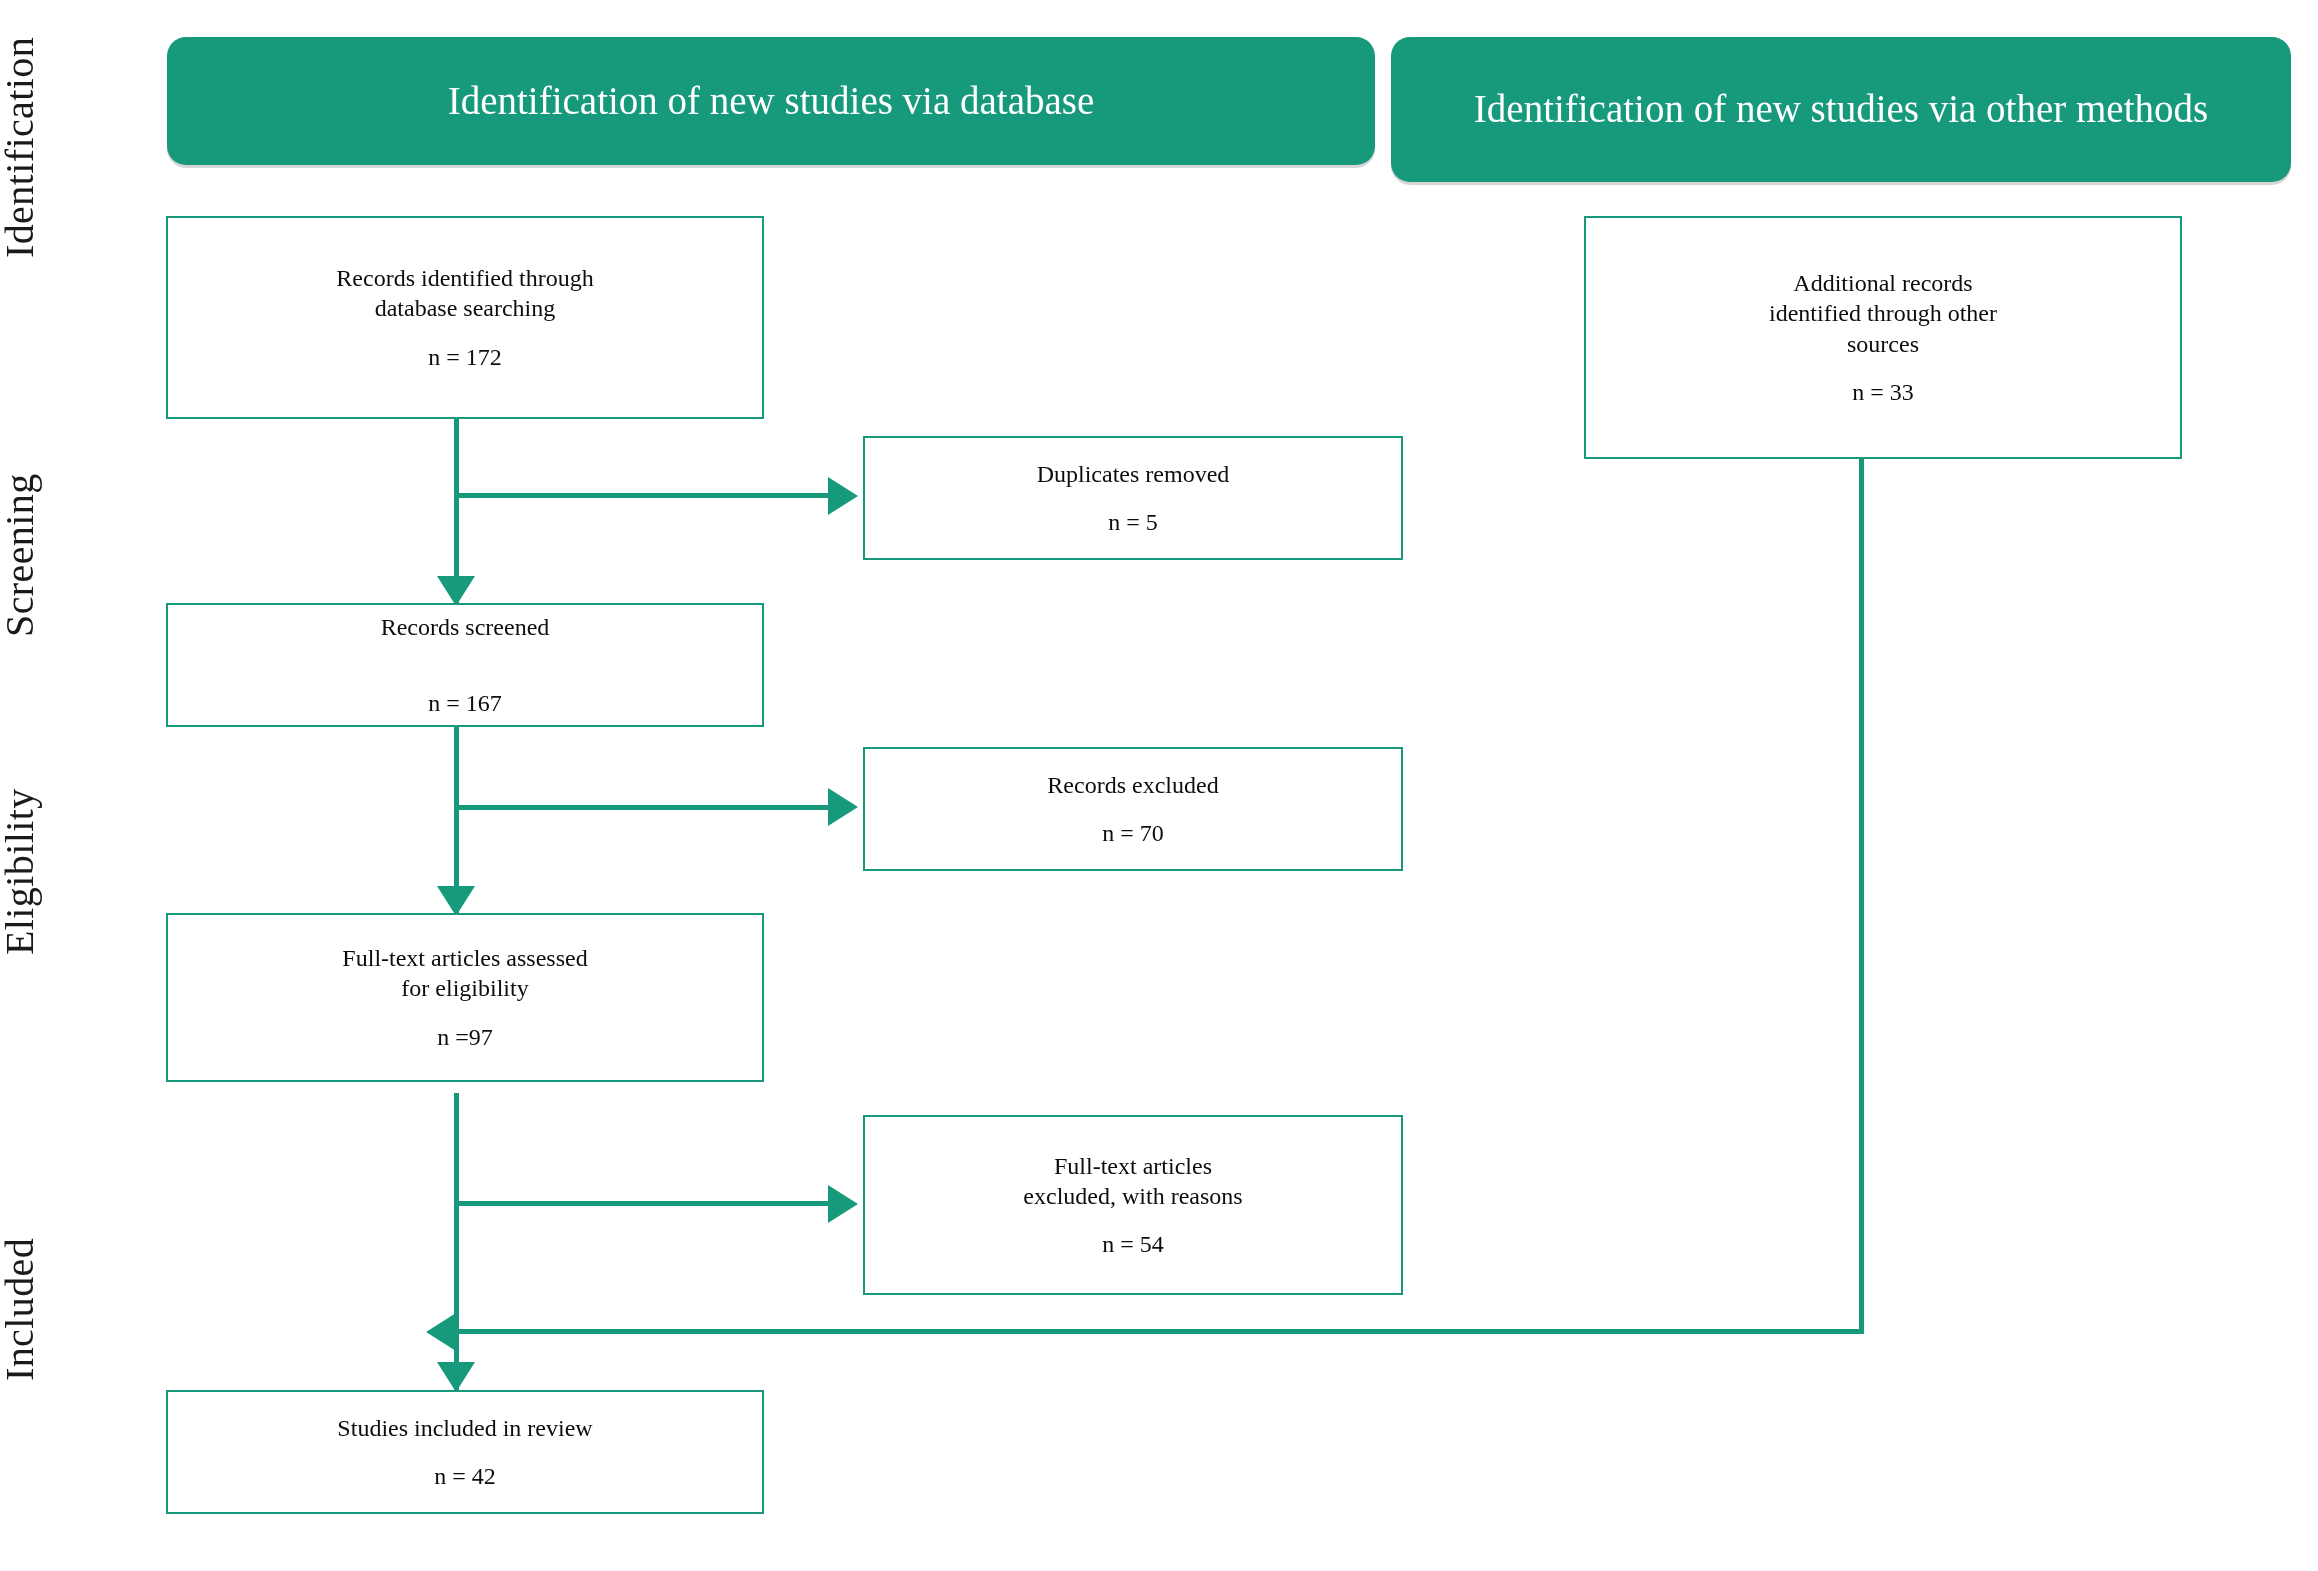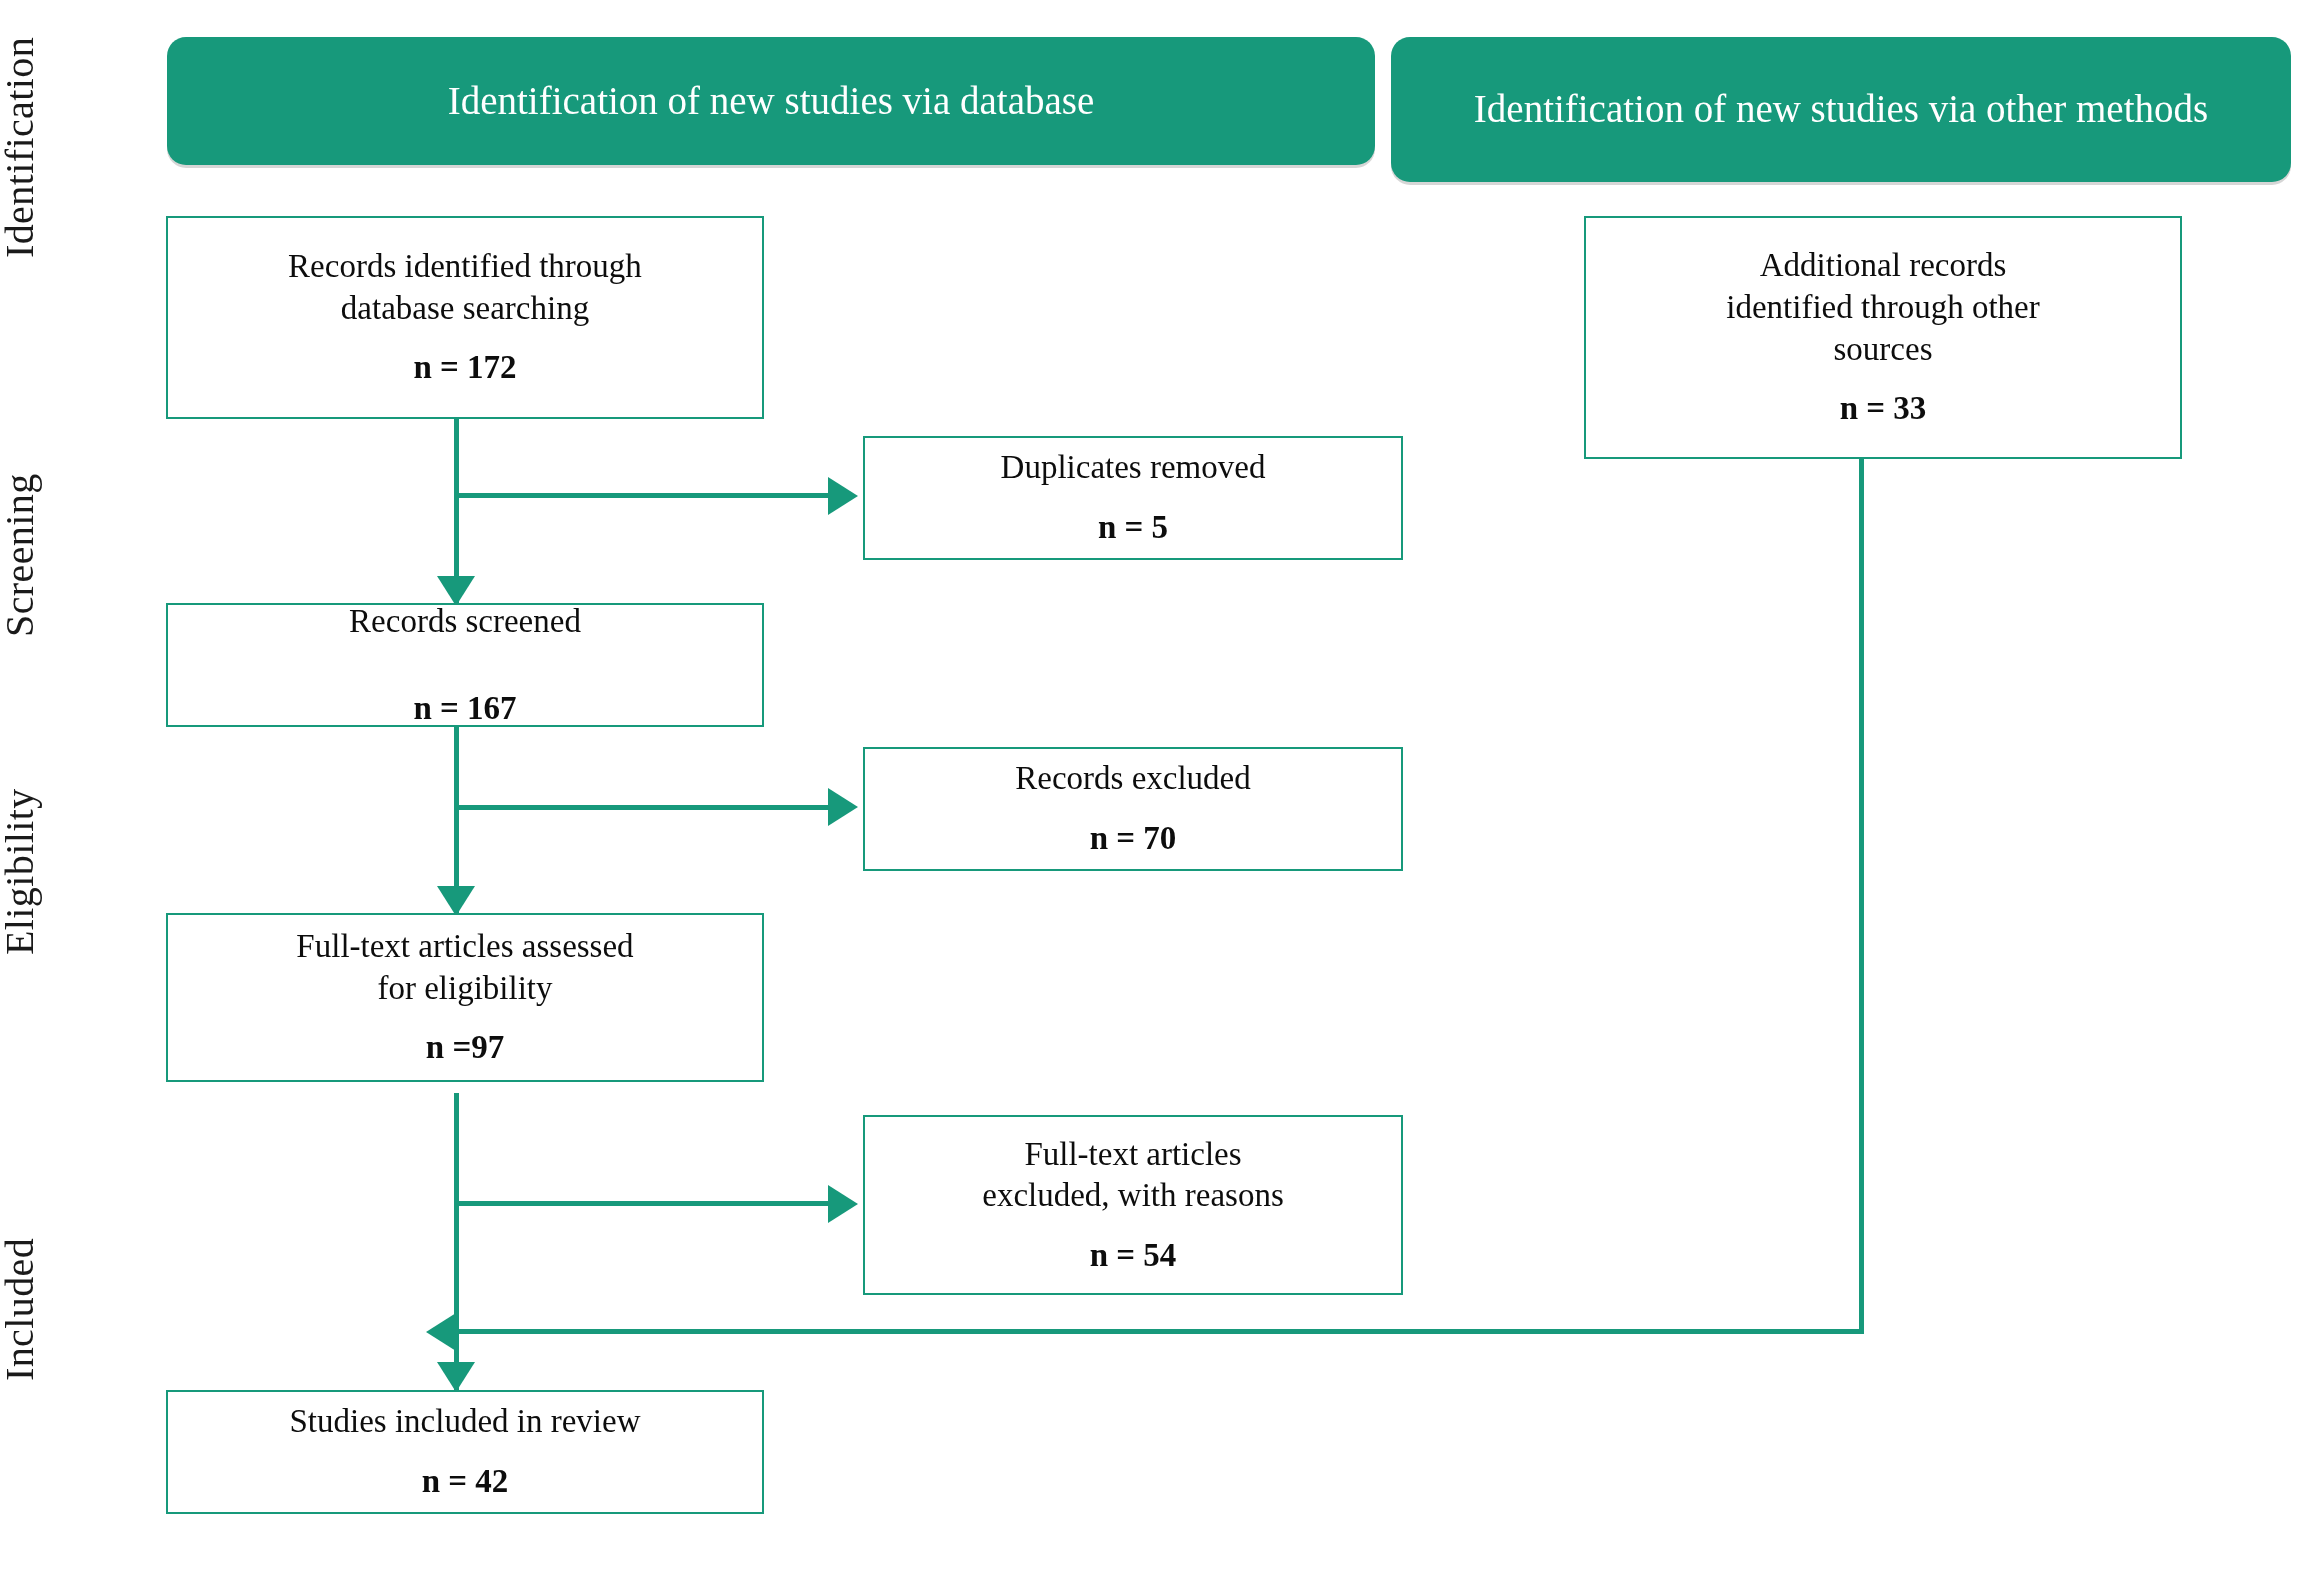--- a/index.html
+++ b/index.html
@@ -54,25 +54,25 @@
     position: absolute;
     box-sizing: border-box;
     background: #ffffff;
     border: 2.9px solid #17997B;
     display: flex;
     flex-direction: column;
     align-items: center;
     justify-content: center;
     text-align: center;
     color: #0d0d0d;
-    font-size: 33px;
+    font-size: 24px;
     line-height: 1.26;
     padding: 2.9px 8.6px;
   }
-  .box .n { font-weight: bold; margin-top: 18px; }
+  .box .n { font-weight: normal; margin-top: 18px; }
 
   #box-records-identified { left: 166px;  top: 216px;  width: 598px; height: 203px; }
   #box-duplicates         { left: 863px; top: 436px;  width: 540px; height: 124px; }
   #box-records-screened   { left: 166px;  top: 603px;  width: 598px; height: 124px; gap: 27px; }
   #box-records-excluded   { left: 863px; top: 747px; width: 540px; height: 124px; }
   #box-fulltext-assessed  { left: 166px;  top: 913px; width: 598px; height: 169px; }
   #box-fulltext-excluded  { left: 863px; top: 1115px; width: 540px; height: 180px; }
   #box-studies-included   { left: 166px;  top: 1390px; width: 598px; height: 124px; }
   #box-additional-records { left: 1584px; top: 216px;  width: 598px; height: 243px; }
 

